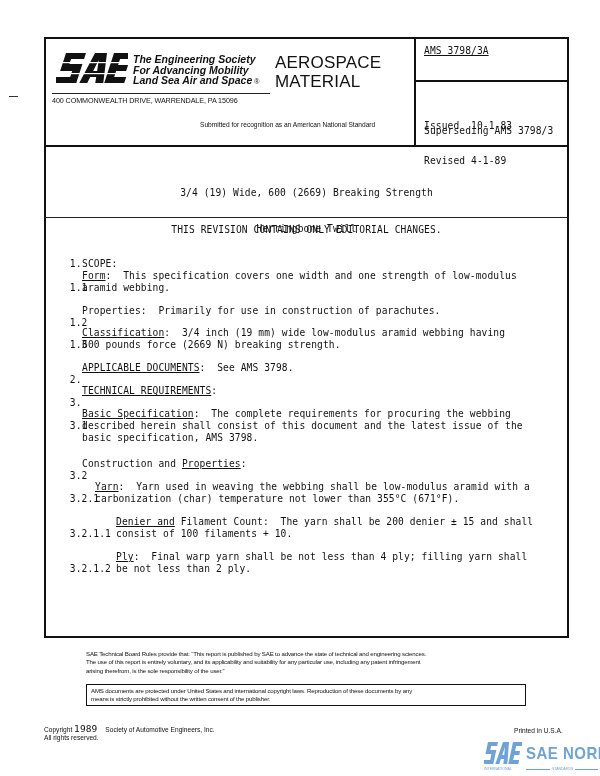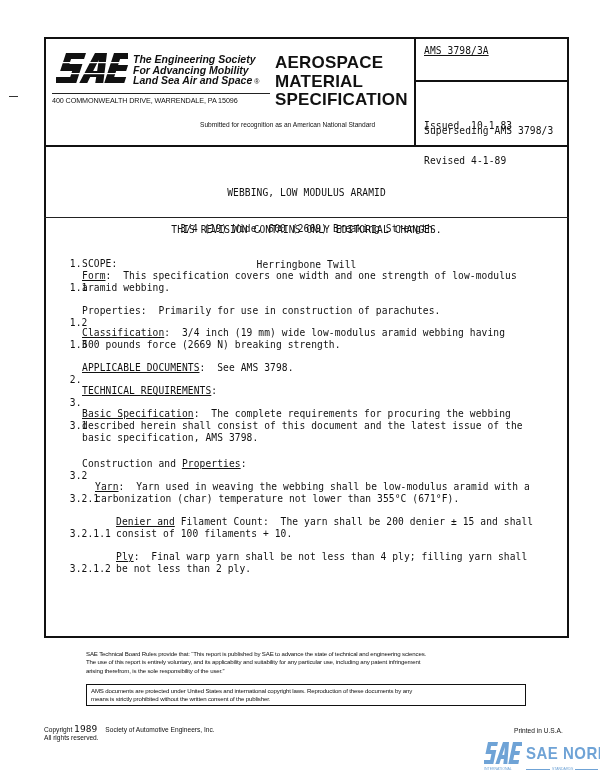--- a/index.html
+++ b/index.html
@@ -17,21 +17,21 @@
   #hdr-hsplit-right { left: 414px; top: 80px; width: 155px; height: 2px; background: #111; }
   #hdr-bottom { left: 44px; top: 145px; width: 525px; height: 2px; background: #111; }
   #title-divider { left: 44px; top: 217px; width: 525px; height: 1px; background: #222; }
   #margin-tick { left: 9px; top: 96px; width: 9px; height: 1px; background: #333; }
 
   
   #sae-logo { left: 56px; top: 53px; width: 72px; height: 30px; }
   #society-lines { left: 133px; top: 54px; font-size: 10.5px; font-style: italic; font-weight: bold; line-height: 10.5px; }
   #address-rule { left: 52px; top: 93px; width: 218px; height: 1px; background: #222; }
   #address { left: 52px; top: 96px; font-size: 7.2px; letter-spacing: -0.1px; }
-  #ams-title { left: 275px; top: 54px; font-size: 17px; font-weight: bold; line-height: 18.5px; letter-spacing: 0.2px; }
+  #ams-title { left: 275px; top: 54px; font-size: 17px; font-weight: normal; line-height: 18.5px; letter-spacing: 0.2px; }
   #ansi-note { left: 200px; top: 121px; font-size: 6.6px; }
 
   #doc-number { left: 424px; top: 45px; text-decoration: underline; }
   #issued { left: 424px; top: 97px; line-height: 11.5px; }
   #superseding { left: 424px; top: 125px; }
 
   
   #doc-title { left: 44px; top: 163px; width: 525px; text-align: center; line-height: 12px; }
   #doc-title div { white-space: pre; }
   #revision-note { left: 44px; top: 224px; width: 525px; text-align: center; }
@@ -67,33 +67,31 @@
   <div>The Engineering Society</div>
   <div>For Advancing Mobility</div>
   <div><span>Land Sea Air and Space</span><span style="font-size:7px;font-style:normal;font-weight:normal;margin-left:2px">®</span></div>
 </div>
 <div id="address-rule" class="abs"></div>
 <div id="address" class="abs sans">400 COMMONWEALTH DRIVE, WARRENDALE, PA 15096</div>
 
 <div id="ams-title" class="abs sans">
   <div>AEROSPACE</div>
   <div>MATERIAL</div>
-  <div>SPECIFICATION</div>
 </div>
 <div id="ansi-note" class="abs sans">Submitted for recognition as an American National Standard</div>
 
 <div id="doc-number" class="abs mono">AMS 3798/3A</div>
 <div id="issued" class="abs mono">
   <div>Issued  10-1-83</div>
   <div>Revised 4-1-89</div>
 </div>
 <div id="superseding" class="abs mono">Superseding AMS 3798/3</div>
 
 <div id="doc-title" class="abs mono">
-  <div>WEBBING, LOW MODULUS ARAMID</div>
   <div>3/4 (19) Wide, 600 (2669) Breaking Strength</div>
   <div>Herringbone Twill</div>
 </div>
 <div id="revision-note" class="abs mono">THIS REVISION CONTAINS ONLY EDITORIAL CHANGES.</div>
 
 <div class="abs mono para" style="left:58px;top:246px">
   <span>1.</span><span style="position:absolute;left:24px">SCOPE:</span>
 </div>
 
 <div class="abs mono para" style="left:58px;top:270px">

